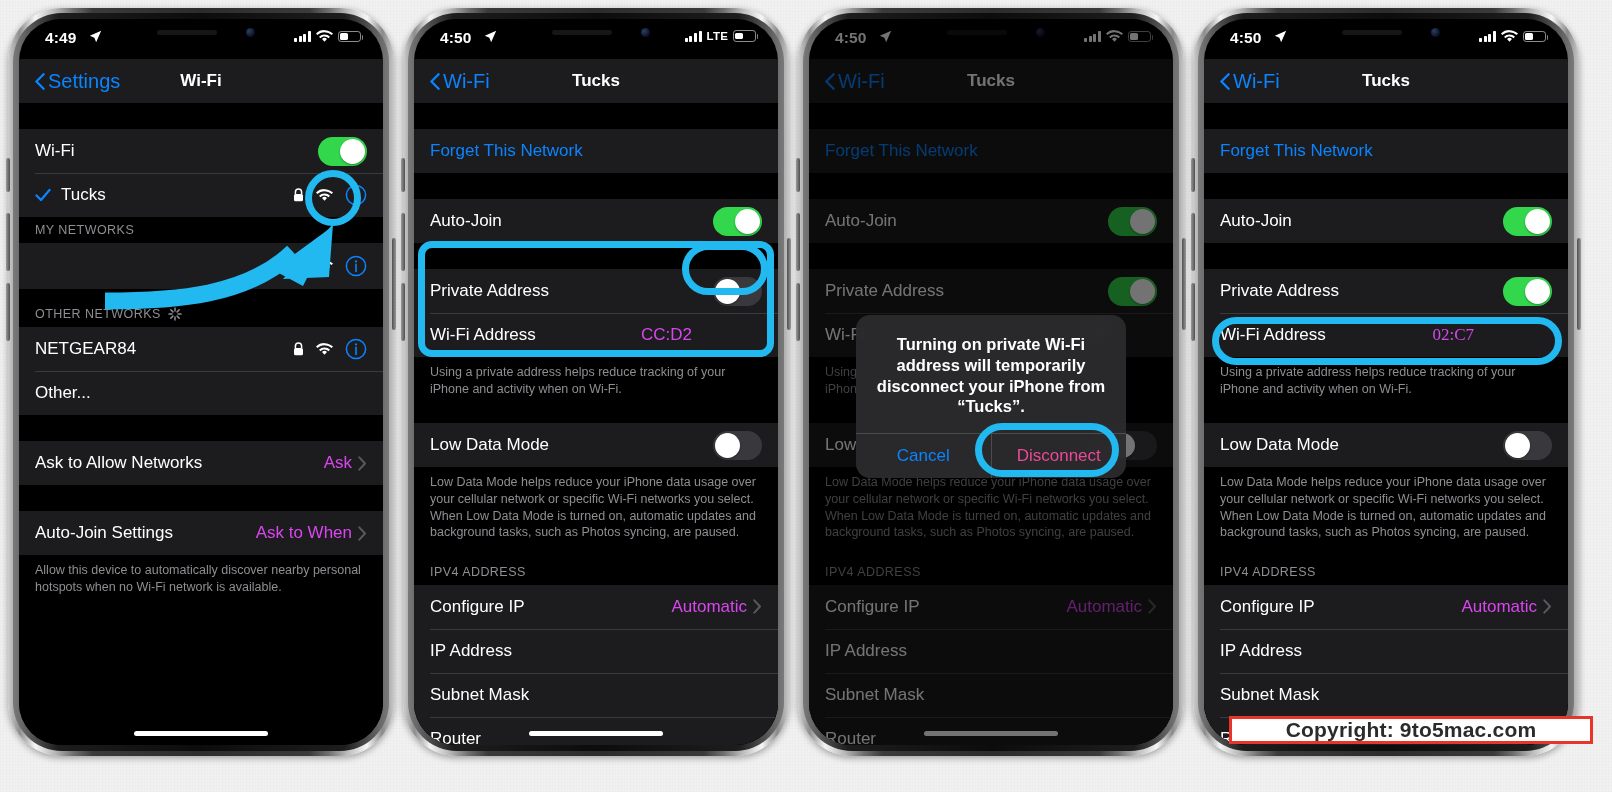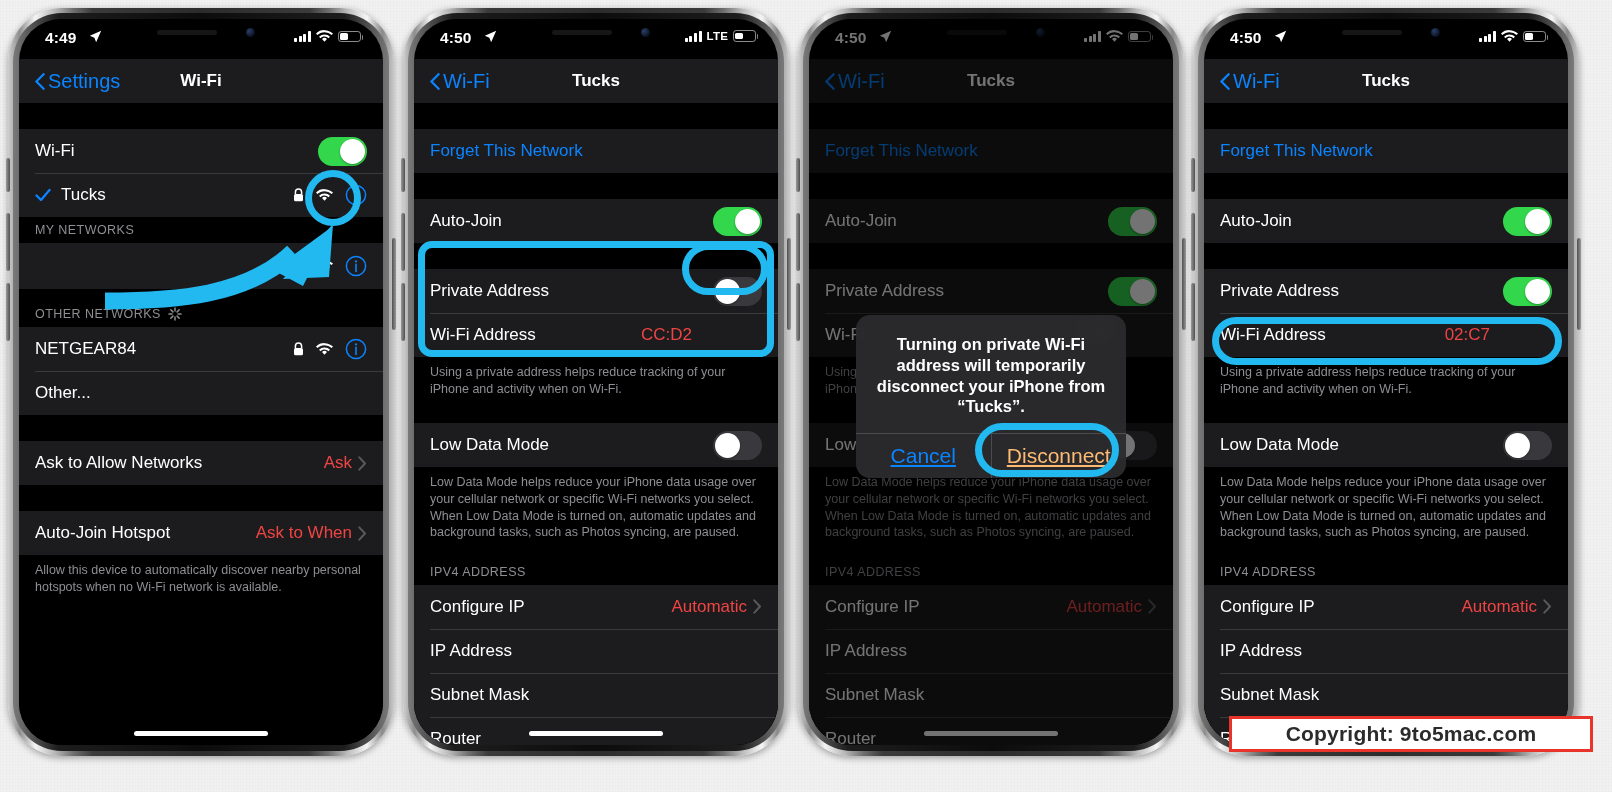--- a/index.html
+++ b/index.html
@@ -74,21 +74,21 @@
   .chev{width:10px;height:17px;flex:0 0 auto;}
   .nav-title{position:absolute;left:0;right:0;top:0;height:44px;display:flex;align-items:center;
     justify-content:center;color:#fff;font-size:17px;font-weight:700;}
 
   
   .content{position:absolute;left:0;right:0;top:84px;bottom:0;background:#000;overflow:hidden;}
   .grp{background:#1c1c1e;}
   .row{position:relative;display:flex;align-items:center;height:44px;padding:0 16px;color:#fff;font-size:17px;}
   .row + .row::before{content:"";position:absolute;left:16px;right:0;top:0;height:1px;background:#3a3a3c;}
   .row .lbl{flex:1;}
-  .row .val{color:#ef4444;font-size:17px;margin-right:6px;}
+  .row .val{color:#d946ef;font-size:17px;margin-right:6px;}
   .row .blue{color:#0a84ff;}
   .gap{height:18px;}
   .gap.s{height:12px;}
   .gap.l{height:26px;}
   .hdr{color:#8e8e93;font-size:12.5px;letter-spacing:.45px;padding:6px 16px 6px;display:flex;align-items:center;gap:7px;}
   .foot{color:#8e8e93;font-size:12.5px;line-height:1.33;padding:7px 16px 0;}
 
   
   .sw{width:49px;height:29px;border-radius:15px;position:relative;flex:0 0 auto;}
   .sw.on{background:#32d74b;}
@@ -117,24 +117,24 @@
   .alert{
     position:absolute;z-index:8;left:50%;transform:translateX(-50%);
     top:296px;width:270px;border-radius:14px;overflow:hidden;
     background:rgba(44,44,46,.93);
     backdrop-filter:blur(16px);
   }
   .alert-body{padding:19px 16px 16px;text-align:center;color:#fff;
     font-size:16.5px;font-weight:700;line-height:1.26;}
   .alert-btns{display:flex;border-top:1px solid rgba(255,255,255,.16);}
   .alert-btns .ab{flex:1;height:44px;display:flex;align-items:center;justify-content:center;
-    font-size:21px;text-decoration:underline;}
+    font-size:17px;}
   .alert-btns .ab + .ab{border-left:1px solid rgba(255,255,255,.16);}
   .ab.cancel{color:#0a84ff;}
-  .ab.destructive{color:#fdba74;}
+  .ab.destructive{color:#ec4899;}
 
   
   .hl{position:absolute;border:7px solid #22b8f0;border-radius:14px;z-index:9;pointer-events:none;}
   .hl.circle{border-radius:50%;}
   .hl.pill{border-radius:999px;}
   .annot-arrow{position:absolute;z-index:10;pointer-events:none;}
 
   .copyright{
     position:absolute;z-index:20;background:#fff;border:3px solid #e8342a;
     display:flex;align-items:center;justify-content:center;
@@ -292,21 +292,21 @@
             <span class="val">Ask</span>
             <svg class="chevr" viewBox="0 0 9 15">
                 <path d="M1.3 1.3 7 7.5l-5.7 6.2" stroke="#8e8e93" stroke-width="1.9" fill="none" stroke-linecap="round" stroke-linejoin="round"></path>
               </svg>
           </div>
         </div>
 
         <div class="gap l"></div>
         <div class="grp">
           <div class="row">
-            <span class="lbl">Auto-Join Hotspot</span>
+            <span class="lbl">Auto-Join Settings</span>
             <span class="val">Ask to When</span>
             <svg class="chevr" viewBox="0 0 9 15">
                 <path d="M1.3 1.3 7 7.5l-5.7 6.2" stroke="#8e8e93" stroke-width="1.9" fill="none" stroke-linecap="round" stroke-linejoin="round"></path>
               </svg>
           </div>
         </div>
         <div class="foot">Allow this device to automatically discover nearby personal hotspots when no Wi-Fi network is available.</div>
       </div>
 
       <div class="hl circle" style="left:286px;top:151px;width:56px;height:56px;"></div>
@@ -633,21 +633,21 @@
         <div class="gap l"></div>
         <div class="grp">
           <div class="row">
             <span class="lbl">Private Address</span>
             <span class="sw on">
                 <i></i>
               </span>
           </div>
           <div class="row">
             <span class="lbl">Wi-Fi Address</span>
-            <span class="val" style="margin-right:62px;">02:C7</span>
+            <span class="val" style="margin-right:78px;font-family:Liberation Serif, serif;">02:C7</span>
           </div>
         </div>
         <div class="foot">Using a private address helps reduce tracking of your iPhone and activity when on Wi-Fi.</div>
 
         <div class="gap l"></div>
         <div class="grp">
           <div class="row">
             <span class="lbl">Low Data Mode</span>
             <span class="sw off">
                 <i></i>
@@ -679,15 +679,15 @@
           </div>
         </div>
       </div>
 
       <div class="hl pill" style="left:8px;top:298px;width:350px;height:48px;"></div>
 
       <div class="home"></div>
     </div>
   </div>
 
-  <div class="copyright" style="left:1229px;top:716px;width:364px;height:36px;">Copyright: 9to5mac.com</div>
+  <div class="copyright" style="left:1229px;top:716px;width:364px;height:28px;">Copyright: 9to5mac.com</div>
 
 </div>
 
 </body></html>

